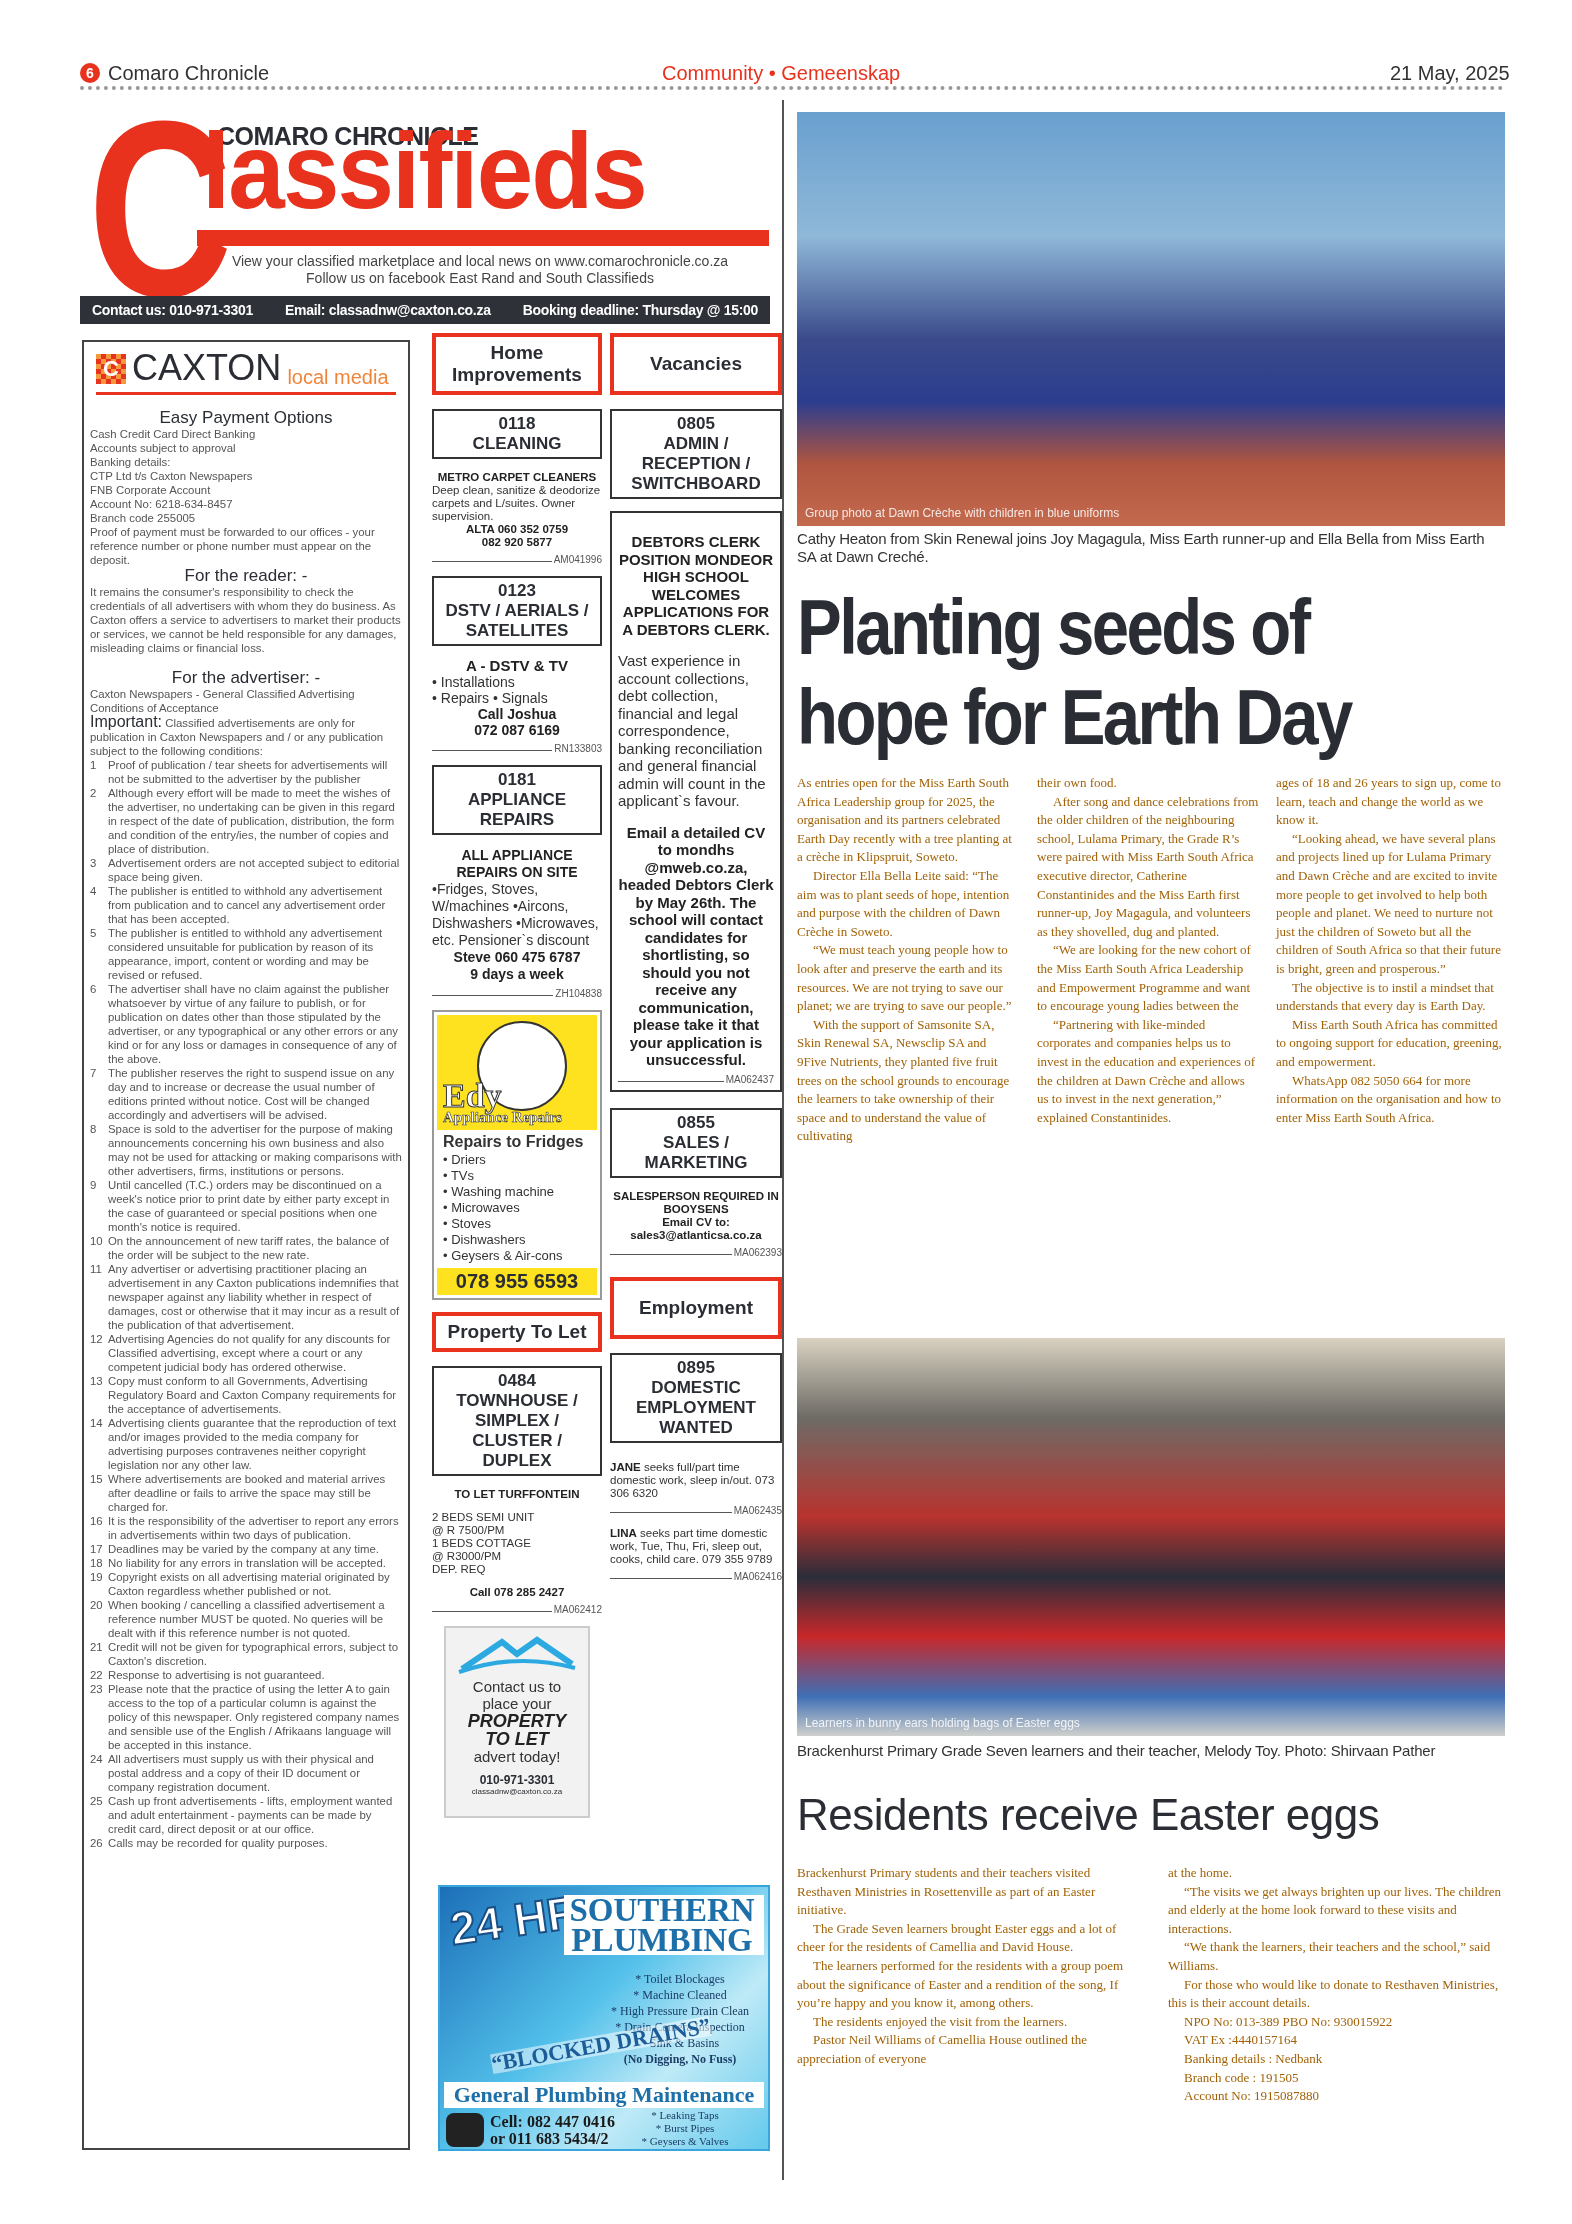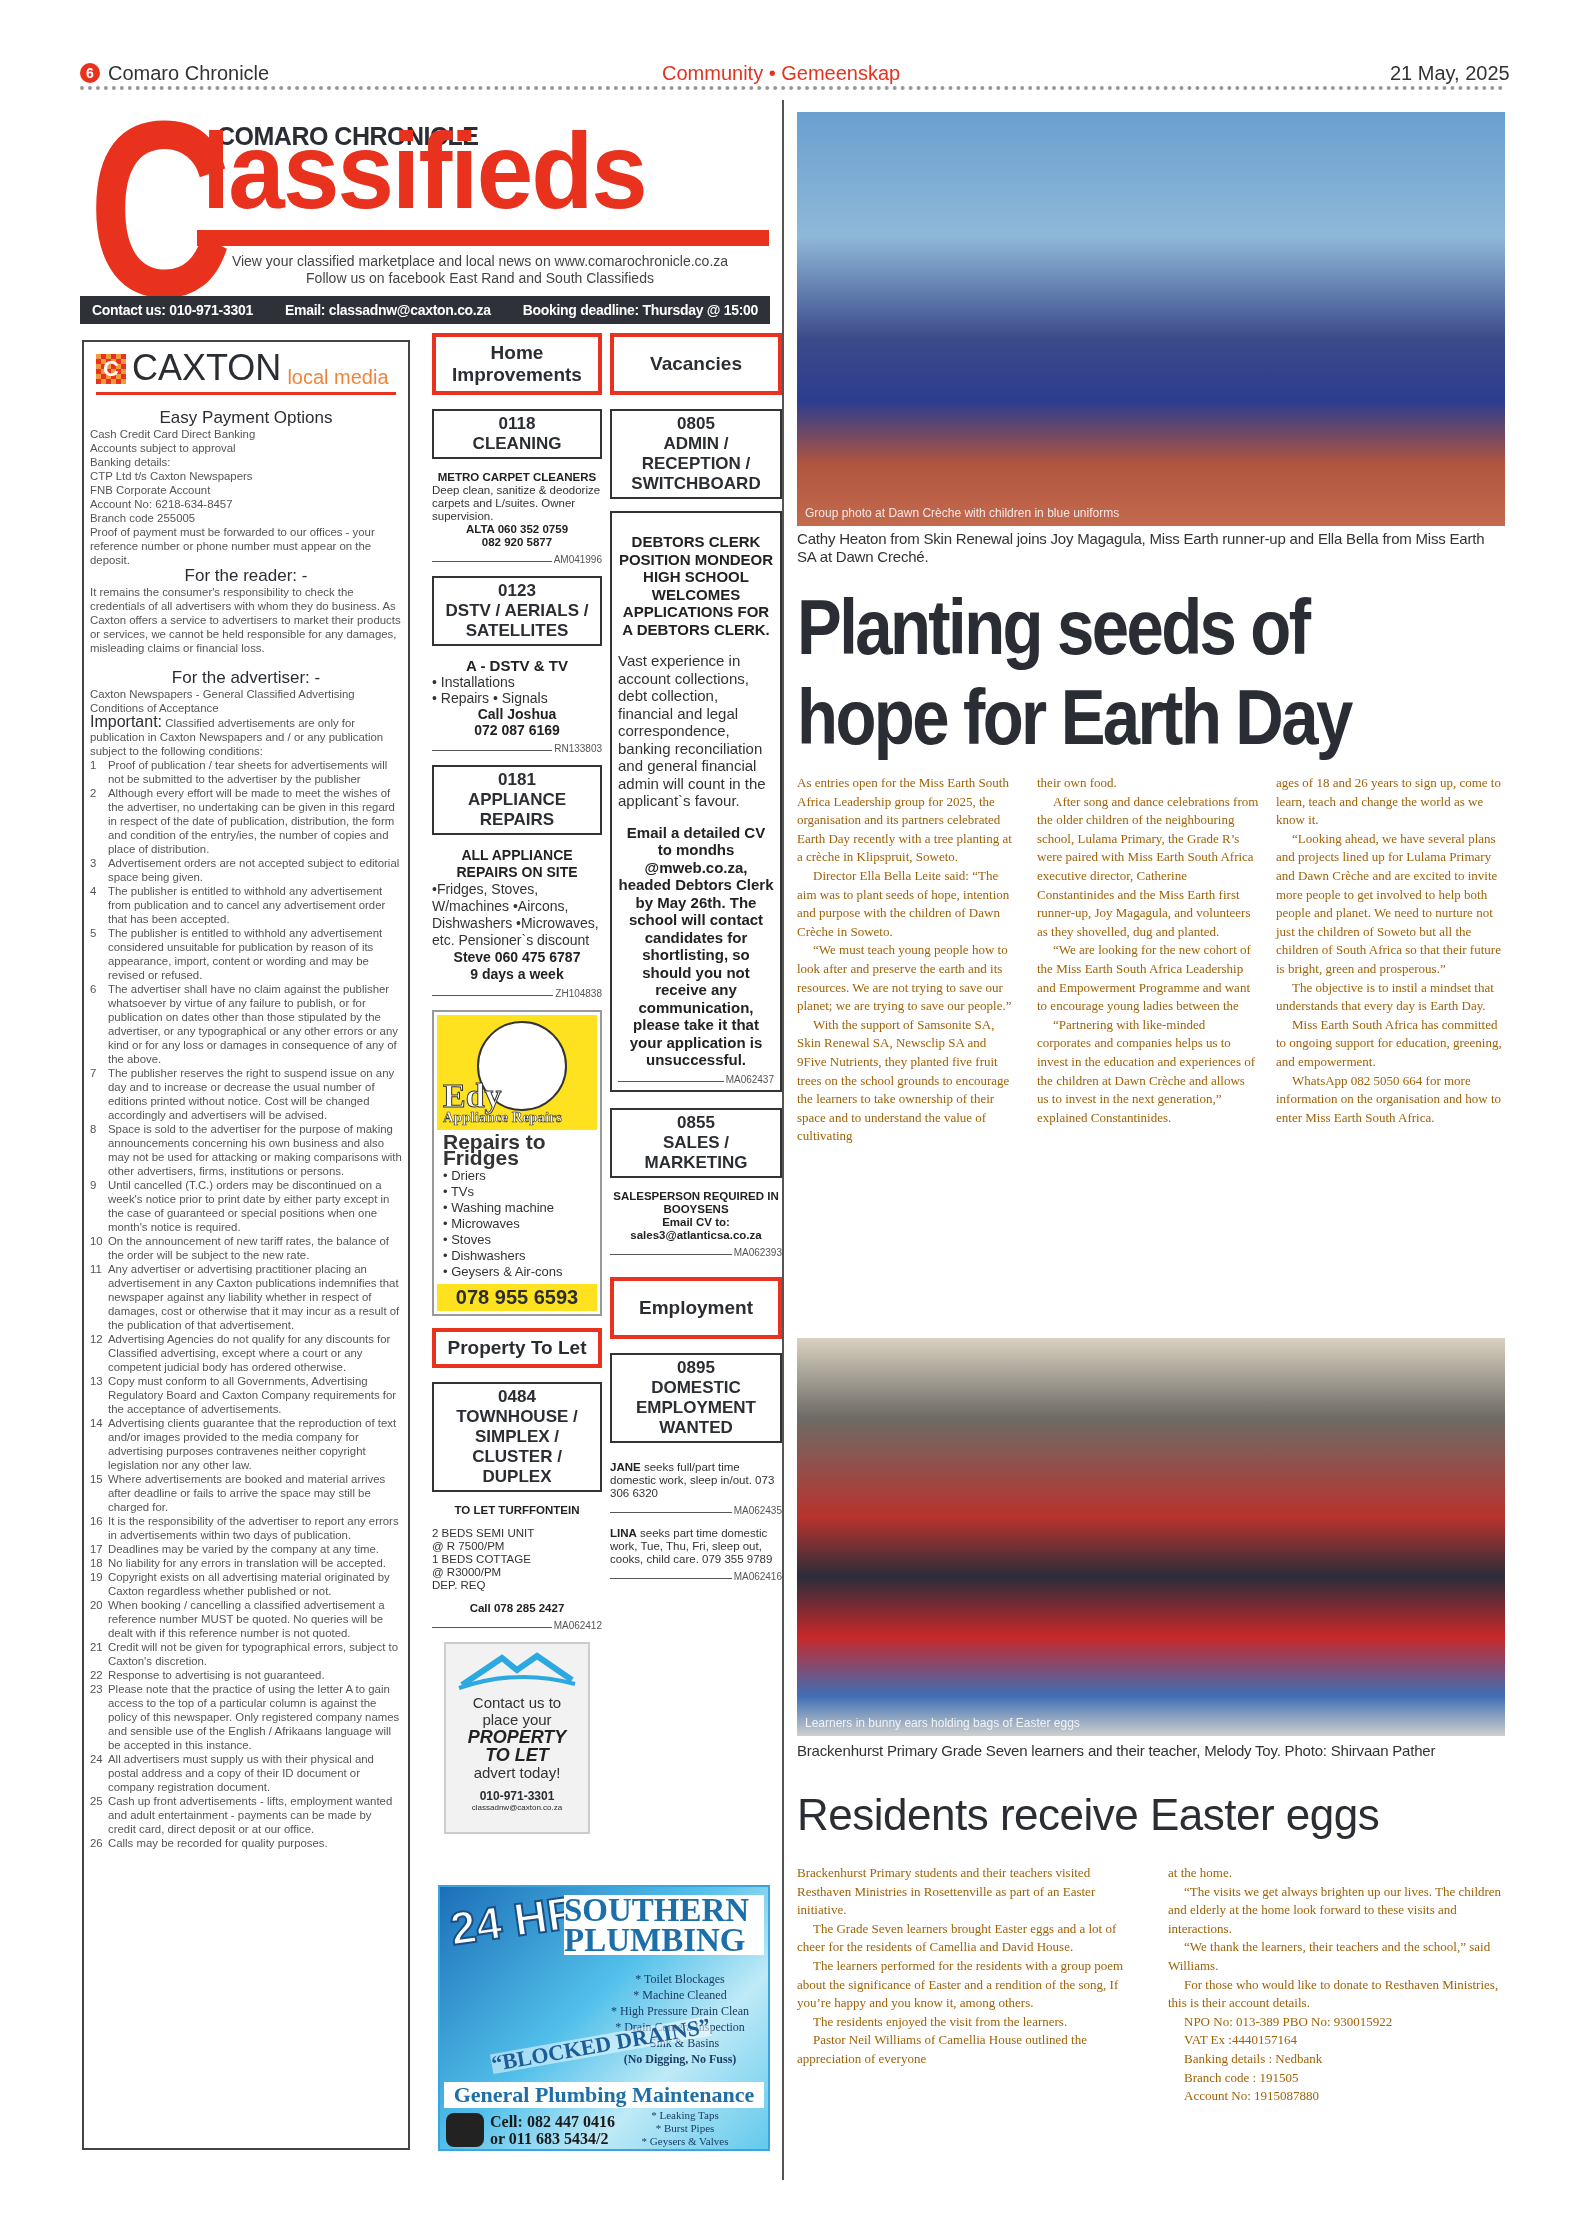--- a/index.html
+++ b/index.html
@@ -40,31 +40,31 @@
 .ad .c{text-align:center}
 .ad b{color:#222}
 .ref{border-bottom:1px solid #555;text-align:right;font-size:10px;color:#555;margin:2px 0 14px;line-height:10px}
 .ref span{background:#fff;padding-left:2px;position:relative;top:4px}
 .edy{border:2px solid #999;padding:3px;margin-bottom:12px}
 .edytop{background:#ffe21f;height:115px;position:relative;overflow:hidden}
 .edycircle{position:absolute;left:40px;top:6px;width:90px;height:90px;border-radius:50%;background:#fff;border:2px solid #333}
 .edyword{position:absolute;left:6px;top:62px;font-family:"Liberation Serif",serif;font-weight:bold;font-size:34px;color:#fff;-webkit-text-stroke:1px #333}
 .edysub{position:absolute;left:6px;bottom:4px;font-family:"Liberation Serif",serif;font-weight:bold;font-size:15px;color:#fff;-webkit-text-stroke:.6px #333}
 .edybody{padding:4px 6px;font-size:13px;line-height:16px;color:#333}
-.edybody .h{font-weight:bold;font-size:21px;margin-bottom:2px}
+.edybody .h{font-weight:bold;font-size:16px;margin-bottom:2px}
 .edyphone{background:#ffe21f;font-weight:bold;font-size:20px;text-align:center;padding:2px 0}
 .propad{border:2px solid #ccc;background:#f2f2f2;margin:0 12px 28px;padding:6px;text-align:center;height:192px}
 .roof{height:40px;position:relative}
 .propad .t{font-size:15px;line-height:17px;color:#333}
 .propad .b{font-weight:900;font-style:italic;font-size:18px;line-height:18px;color:#222}
 .propad .p{font-weight:bold;font-size:12px;margin-top:8px}
 .propad .e{font-size:8px}
 .plumb{left:438px;top:1885px;width:332px;height:266px;border:2px solid #3aa5dc;background:linear-gradient(135deg,#1c6fb8 0%,#52c0ea 45%,#bfeaf7 70%,#63c9ec 100%);overflow:hidden}
 .plumb .hr{position:absolute;left:10px;top:12px;font-weight:900;font-size:46px;line-height:42px;color:#fff;-webkit-text-stroke:2px #1a4f86;transform:rotate(-8deg)}
-.plumb .sp{position:absolute;left:124px;top:8px;width:200px;background:#fff;font-family:"Liberation Serif",serif;font-weight:bold;font-size:33px;line-height:30px;color:#1c6fa8;text-align:left;padding-right:4px}
+.plumb .sp{position:absolute;left:124px;top:8px;width:200px;background:#fff;font-family:"Liberation Serif",serif;font-weight:bold;font-size:33px;line-height:30px;color:#1c6fa8;text-align:center;padding-right:4px}
 .plumb .list{position:absolute;right:8px;top:84px;width:160px;font-family:"Liberation Serif",serif;font-size:12px;line-height:16px;color:#1b3d66;text-align:center}
 .plumb .bd{position:absolute;left:50px;top:148px;font-family:"Liberation Serif",serif;font-weight:bold;font-size:22px;line-height:20px;color:#1c5c98;transform:rotate(-10deg);text-align:center;background:rgba(255,255,255,.5)}
 .plumb .gpm{position:absolute;left:4px;top:195px;width:320px;background:#fff;font-family:"Liberation Serif",serif;font-weight:bold;font-size:22px;color:#1c6fa8;text-align:center;line-height:26px}
 .plumb .cell{position:absolute;left:50px;top:226px;font-family:"Liberation Serif",serif;font-weight:bold;font-size:16px;line-height:17px;color:#1a1a1a}
 .plumb .list2{position:absolute;right:8px;top:222px;width:150px;font-family:"Liberation Serif",serif;font-size:11px;line-height:13px;color:#1b3d66;text-align:center}
 .plumb .drop{position:absolute;left:6px;top:226px;width:38px;height:34px;border-radius:8px;background:#222}
 
 .photo1{left:797px;top:112px;width:708px;height:414px;background:linear-gradient(180deg,#6aa0cf 0%,#8fb8d8 30%,#3a4a8a 55%,#2c3d8f 70%,#b0553f 85%,#c46a4e 100%);overflow:hidden}
 .photo2{left:797px;top:1338px;width:708px;height:398px;background:linear-gradient(180deg,#d9d2c1 0%,#6e6b66 20%,#b8332e 45%,#2b2d3a 60%,#c8282a 75%,#3f6fb5 90%,#cfd0cc 100%);overflow:hidden}
 .ph-label{position:absolute;color:rgba(255,255,255,.85);font-size:12px;left:8px;bottom:6px}

